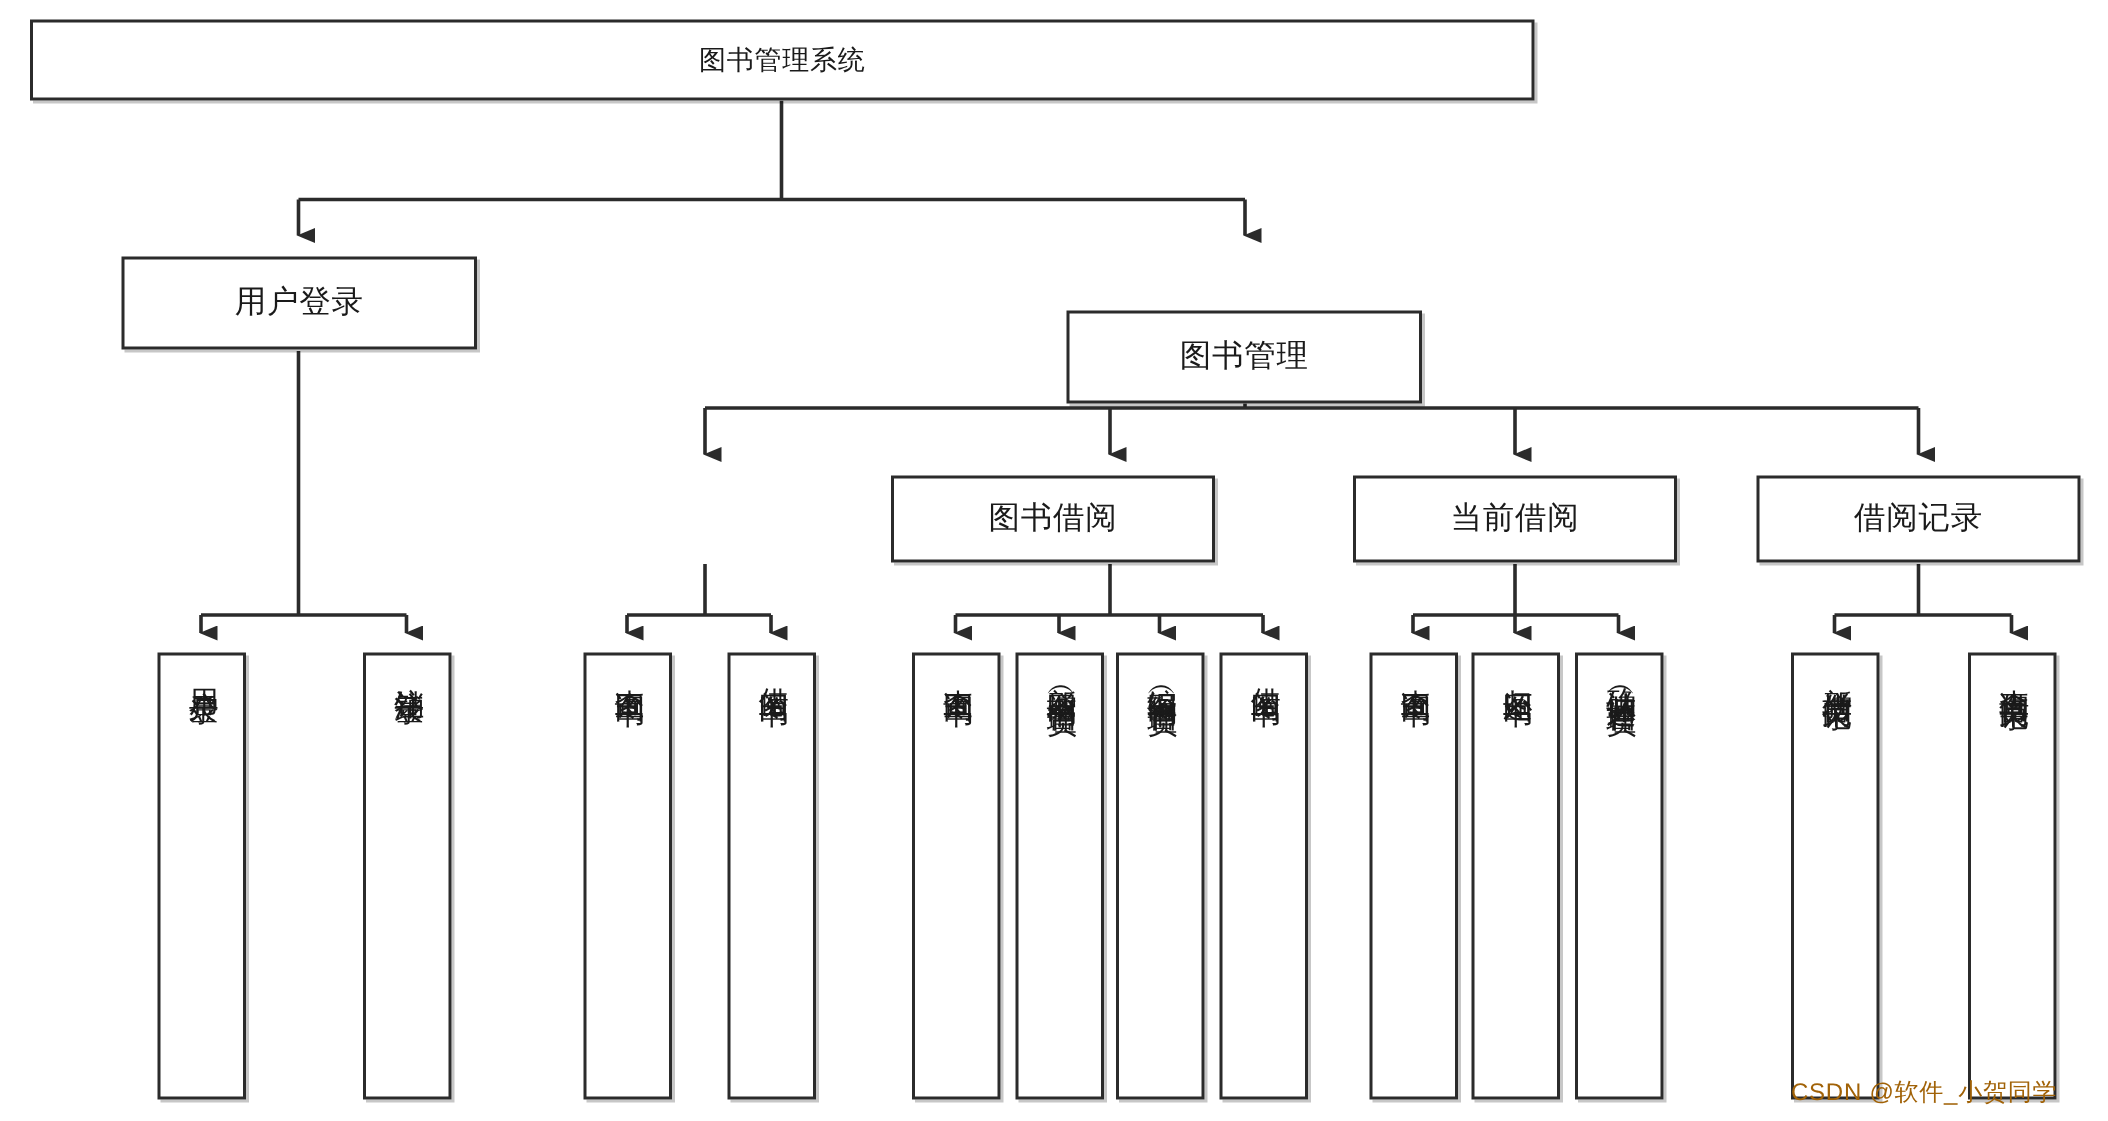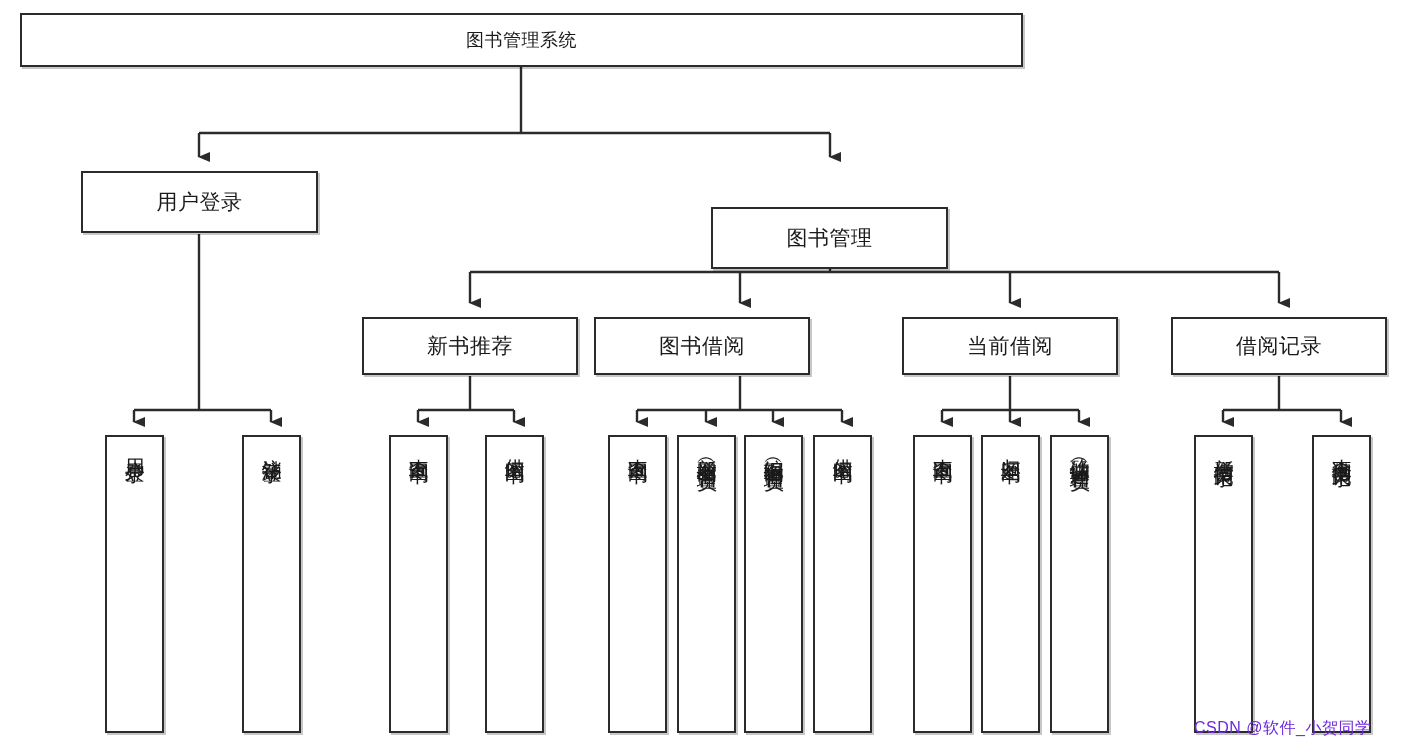--- a/index.html
+++ b/index.html
@@ -60,21 +60,21 @@
     text-orientation: upright;
     font-size: 20px;
     line-height: 1.18;
     letter-spacing: 2px;
     white-space: normal;
     margin: 0 auto;
   }
   .watermark {
     position: absolute;
     font-size: 16px;
-    color: #6d28d9;
+    color: #a16207;
     letter-spacing: 0.5px;
     white-space: nowrap;
     user-select: none;
   }
 </style>
 </head>
 <body>
 
 <div id="canvas">
 
@@ -133,23 +133,20 @@
   </div>
 
   <div class="node horiz" style="left:81px; top:171px; width:237px; height:62px;">
     <span class="label">用户登录</span>
   </div>
 
   <div class="node horiz" style="left:711px; top:171px; width:237px; height:62px;margin-top:36px;">
     <span class="label">图书管理</span>
   </div>
 
-  <div class="node horiz" style="left:362px; top:317px; width:216px; height:58px;">
-    <span class="label">新书推荐</span>
-  </div>
 
   <div class="node horiz" style="left:594px; top:317px; width:216px; height:58px;">
     <span class="label">图书借阅</span>
   </div>
 
   <div class="node horiz" style="left:1171px; top:317px; width:216px; height:58px;">
     <span class="label">借阅记录</span>
   </div>
 
   <div class="node horiz" style="left:902px; top:317px; width:216px; height:58px;">

